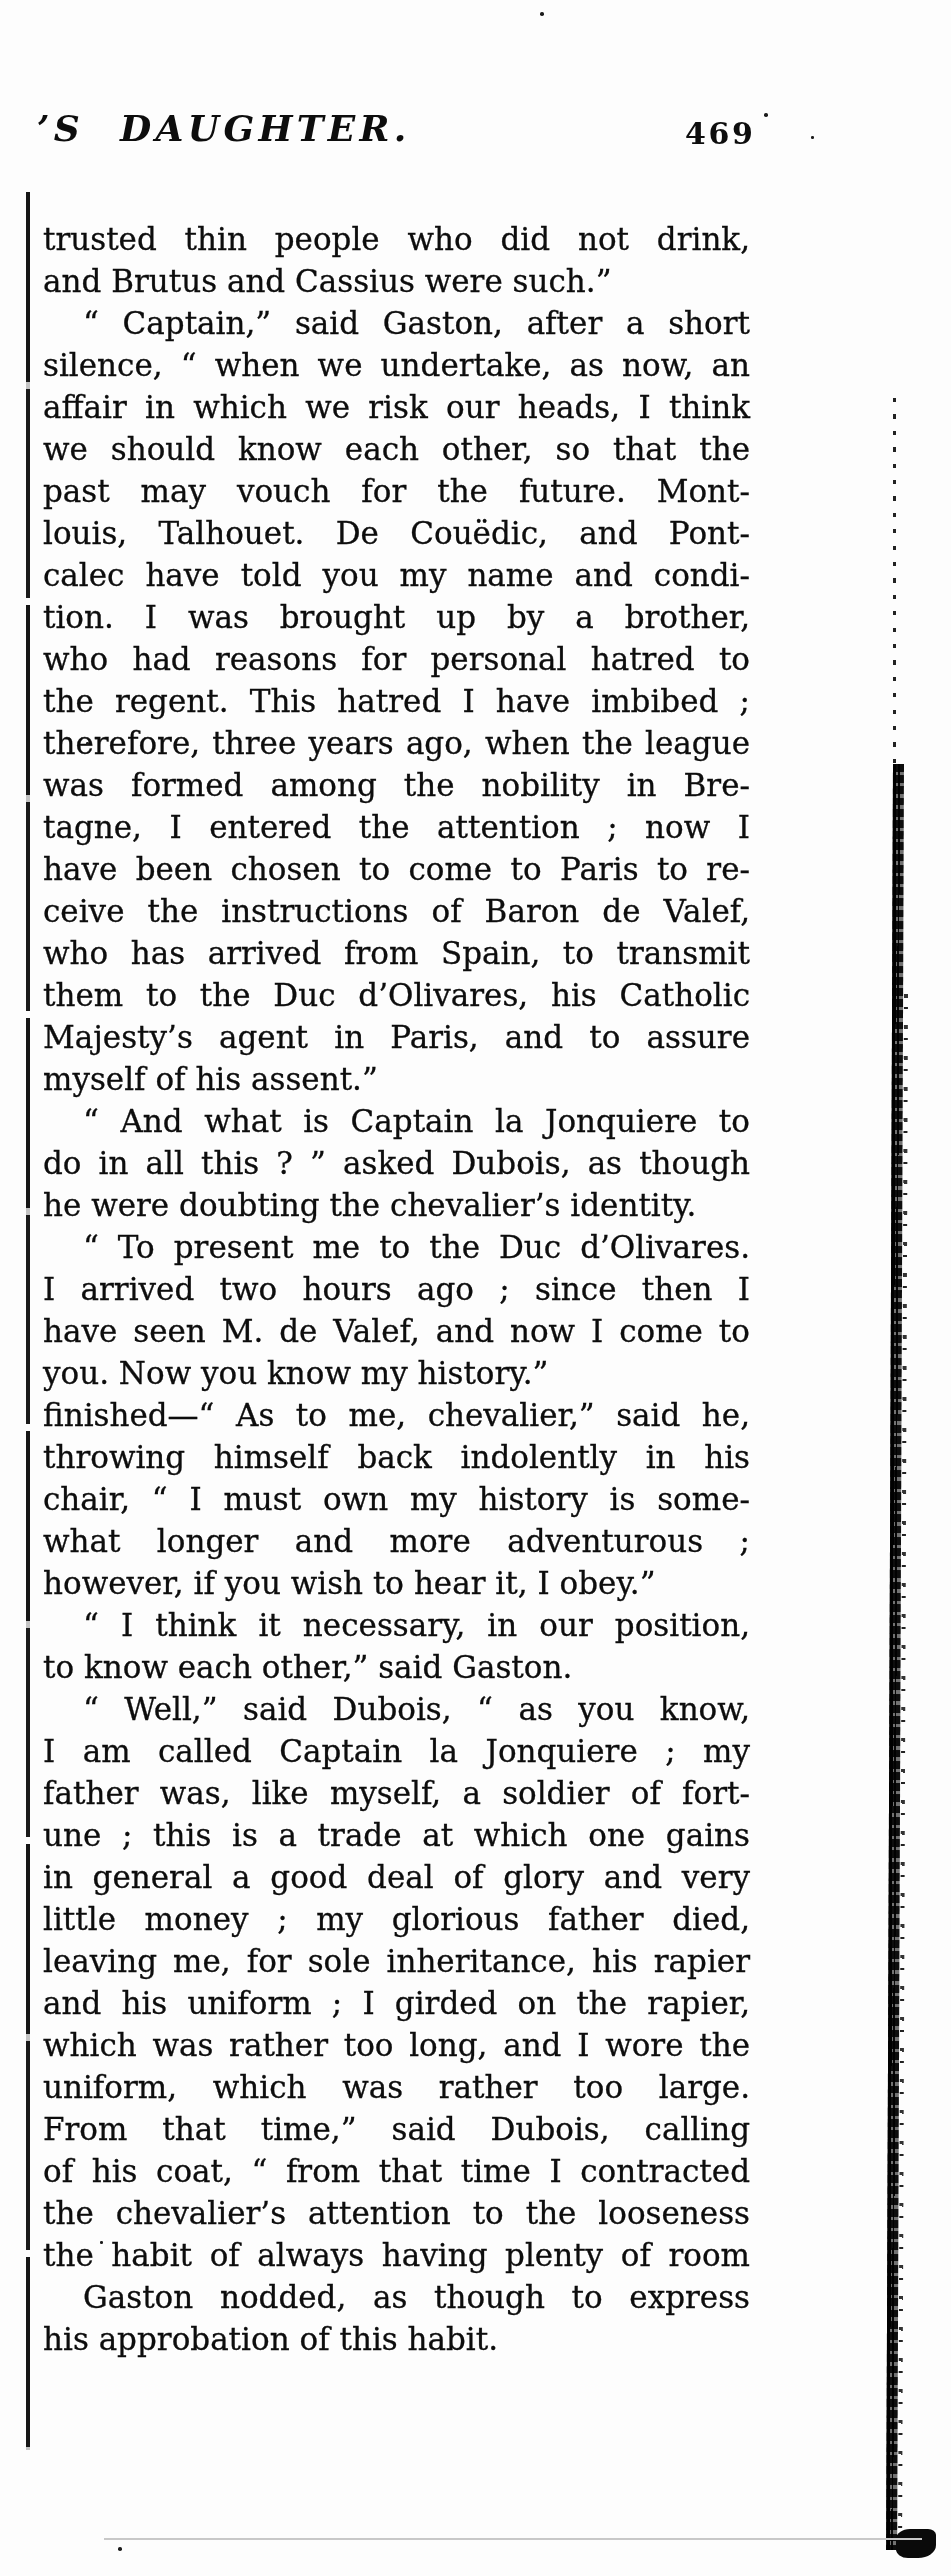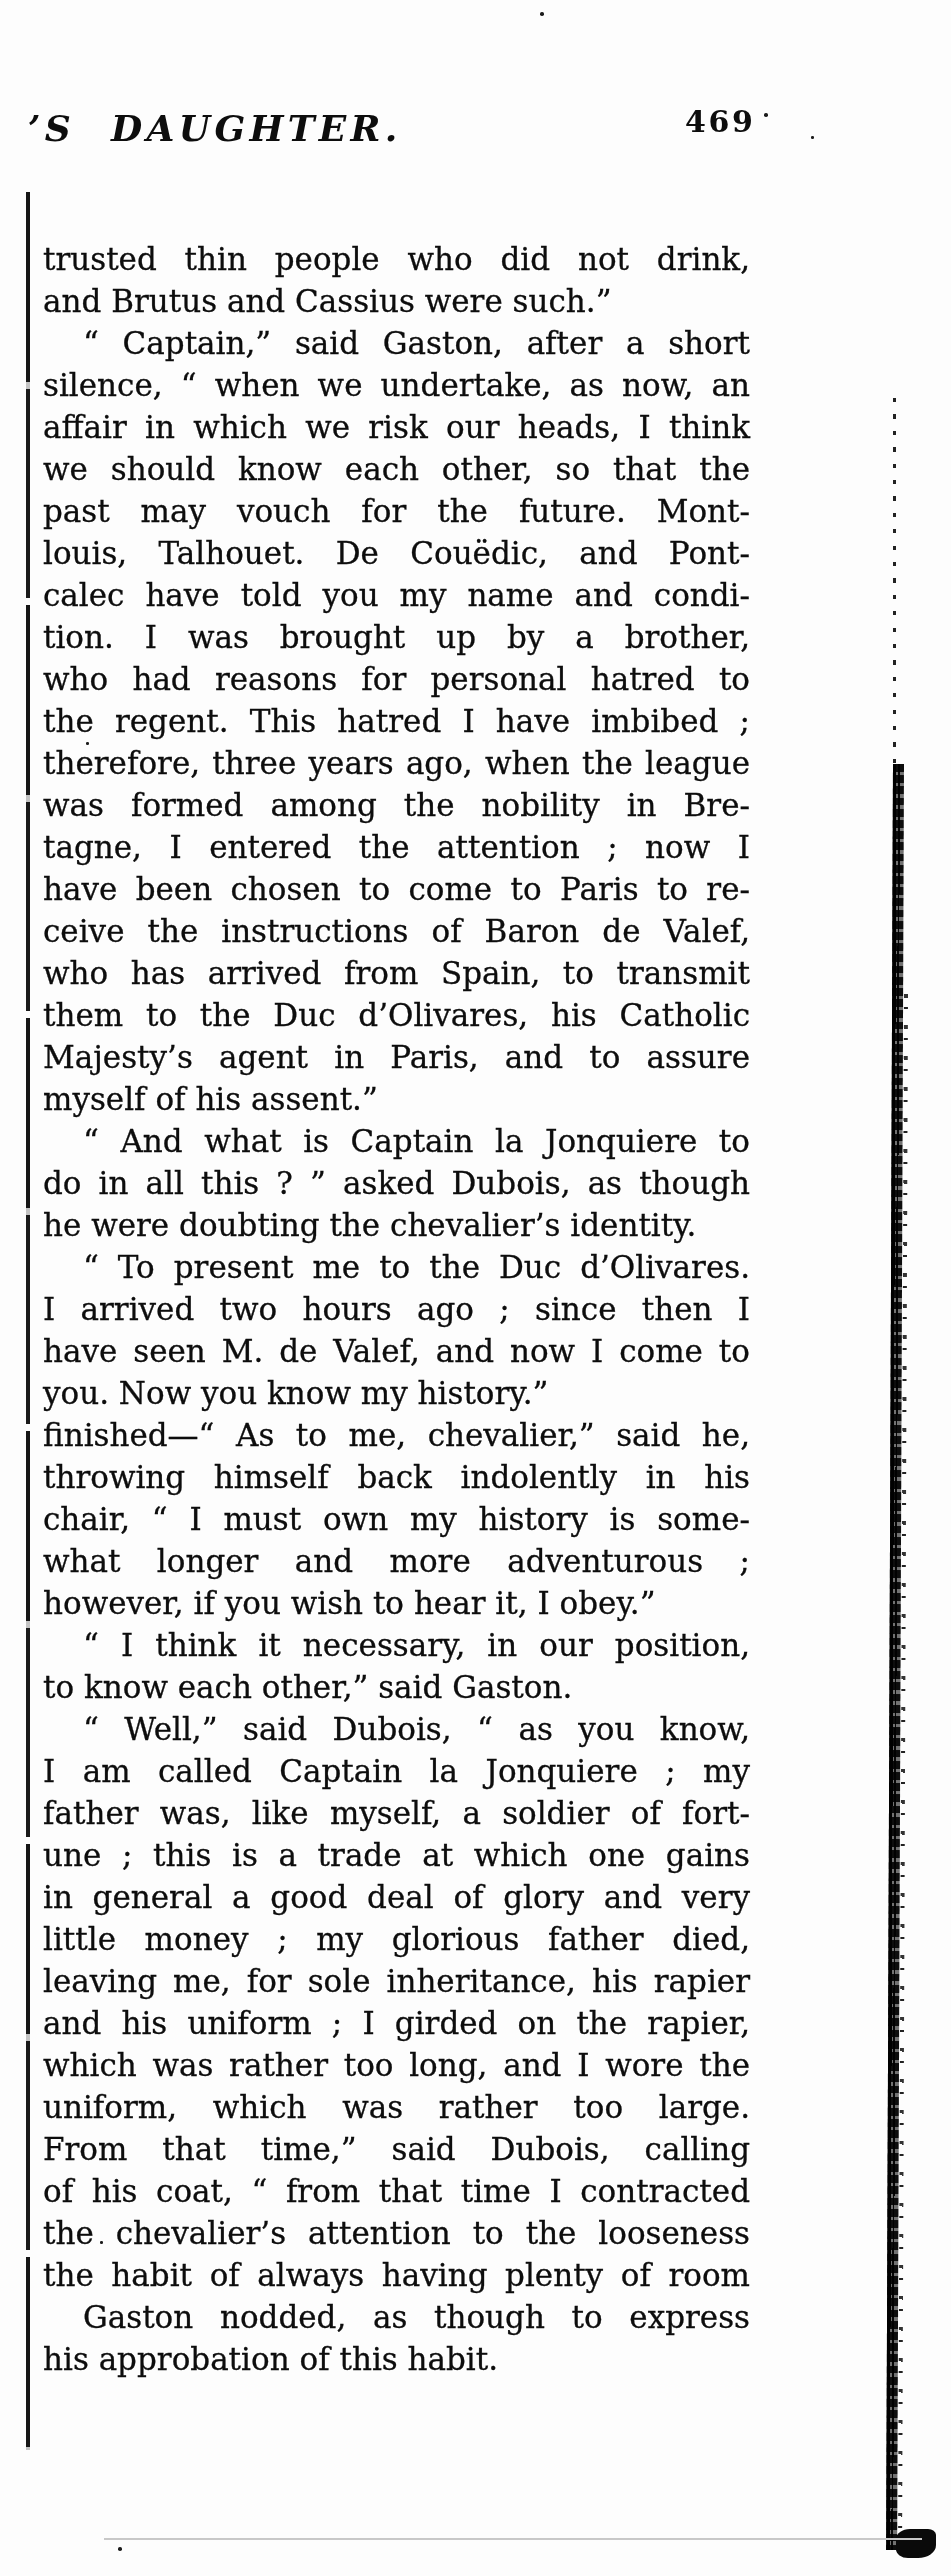--- a/index.html
+++ b/index.html
@@ -9,33 +9,33 @@
   html,body{margin:0;padding:0;}
   body{
     width:952px;height:2576px;position:relative;
     background:var(--paper);
     font-family:"DejaVu Serif","Liberation Serif",serif;
     color:var(--ink);
     overflow:hidden;
   }
   
   .running-head{
-    position:absolute;left:28px;top:107px;
+    position:absolute;left:37px;top:107px;
     font-style:italic;font-weight:bold;font-size:36px;
     letter-spacing:4.3px;word-spacing:19px;
     white-space:nowrap;
   }
   .folio{
-    position:absolute;left:685px;top:104px;
+    position:absolute;left:685px;top:116px;
     font-size:30px;font-weight:bold;letter-spacing:2.6px;
   }
   
   .text-block{
     position:absolute;left:43px;top:218px;width:707px;
-    font-size:31px;line-height:42px;margin-top:20px;
+    font-size:31px;line-height:42px;
     -webkit-text-stroke:0.3px var(--ink);
   }
   .line{
     height:42px;
     text-align:justify;
     text-align-last:justify;
     white-space:nowrap; 
     white-space:normal;
     overflow:visible;
   }

